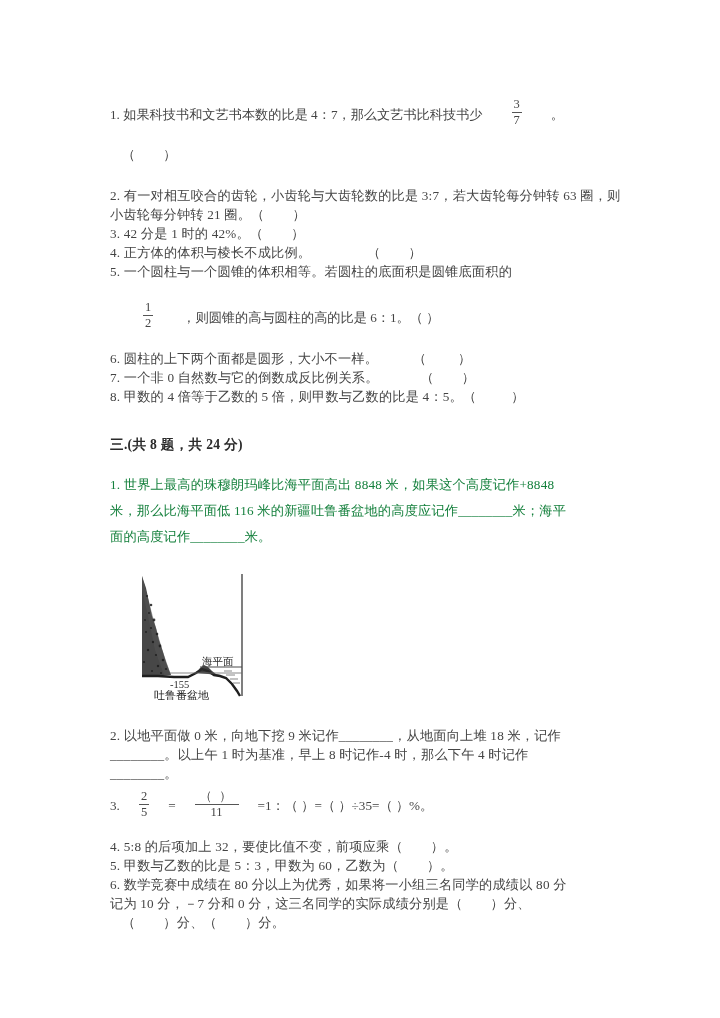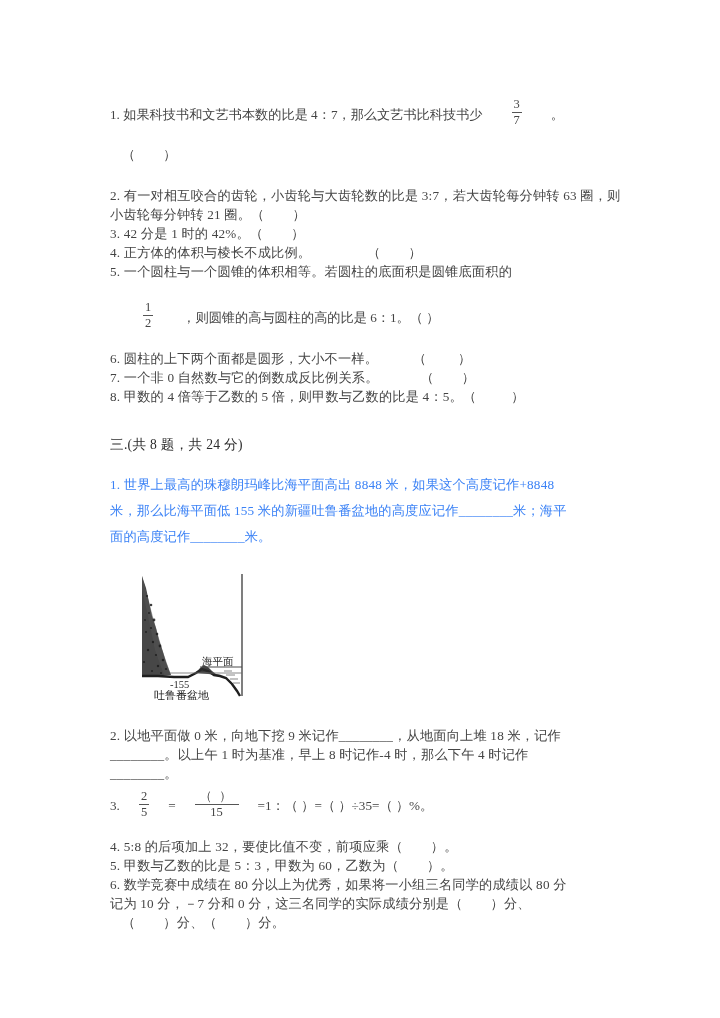--- a/index.html
+++ b/index.html
@@ -34,21 +34,21 @@
   .qline {
     font-size: 13.2px;
     line-height: 19px;
     color: #444;
     letter-spacing: 0.2px;
     white-space: pre-wrap;
   }
   .para {
     font-size: 13.2px;
     line-height: 26px;
-    color: #3b82f6;
+    color: #15803d;
     letter-spacing: 0.2px;
   }
 
   .spacer-sm { height: 9px; }
   .spacer-md { height: 16px; }
   .spacer-lg { height: 22px; }
 
   
   .frac {
     display: inline-block;
@@ -75,21 +75,21 @@
     padding: 0 2px;
   }
 
   
   .frac-wide { min-width: 44px; }
   .frac-wide .num { letter-spacing: 2px; }
 
   
   .section-head {
     font-size: 13.6px;
-    font-weight: normal;
+    font-weight: bold;
     color: #2b2b2b;
     letter-spacing: 0.3px;
     font-family: "Liberation Serif", "DejaVu Serif", serif;
   }
 
   
   .figure-wrap {
     margin-left: 30px;
     width: 118px;
     height: 128px;
@@ -162,21 +162,21 @@
     <div class="qline">7. 一个非 0 自然数与它的倒数成反比例关系。            （        ）</div>
     <div class="qline">8. 甲数的 4 倍等于乙数的 5 倍，则甲数与乙数的比是 4：5。（          ）</div>
 
     <div style="height:30px"></div>
 
     <div class="section-head">三.(共 8 题，共 24 分)</div>
 
     <div style="height:18px"></div>
 
     <div class="para">1. 世界上最高的珠穆朗玛峰比海平面高出 8848 米，如果这个高度记作+8848</div>
-    <div class="para">米，那么比海平面低 155 米的新疆吐鲁番盆地的高度应记作________米；海平</div>
+    <div class="para">米，那么比海平面低 116 米的新疆吐鲁番盆地的高度应记作________米；海平</div>
     <div class="para">面的高度记作________米。</div>
 
     <div style="height:22px"></div>
 
     <div class="figure-wrap">
       <svg width="118" height="128" viewBox="0 0 118 128">
 
         <line x1="102" y1="2" x2="102" y2="124" stroke="#3a3a3a" stroke-width="1.3"></line>
 
         <path d="M2,4 L6,16 L9,30 L12,44 L16,56 L19,68 L23,80 L26,90 L29,98 L31,103
@@ -242,21 +242,21 @@
         <span class="num">2</span>
         <span class="bar"></span>
         <span class="den">5</span>
       </span>
       <span class="eqgap"></span>
       <span>=</span>
       <span class="eqgap"></span>
       <span class="frac frac-wide">
         <span class="num">（    ）</span>
         <span class="bar"></span>
-        <span class="den">15</span>
+        <span class="den">11</span>
       </span>
       <span class="eqgap"></span>
       <span>=1：（          ）=（          ）÷35=（          ）%。</span>
     </div>
 
     <div class="spacer-md"></div>
 
     <div class="qline">4. 5:8 的后项加上 32，要使比值不变，前项应乘（        ）。</div>
     <div class="qline">5. 甲数与乙数的比是 5：3，甲数为 60，乙数为（        ）。</div>
 

